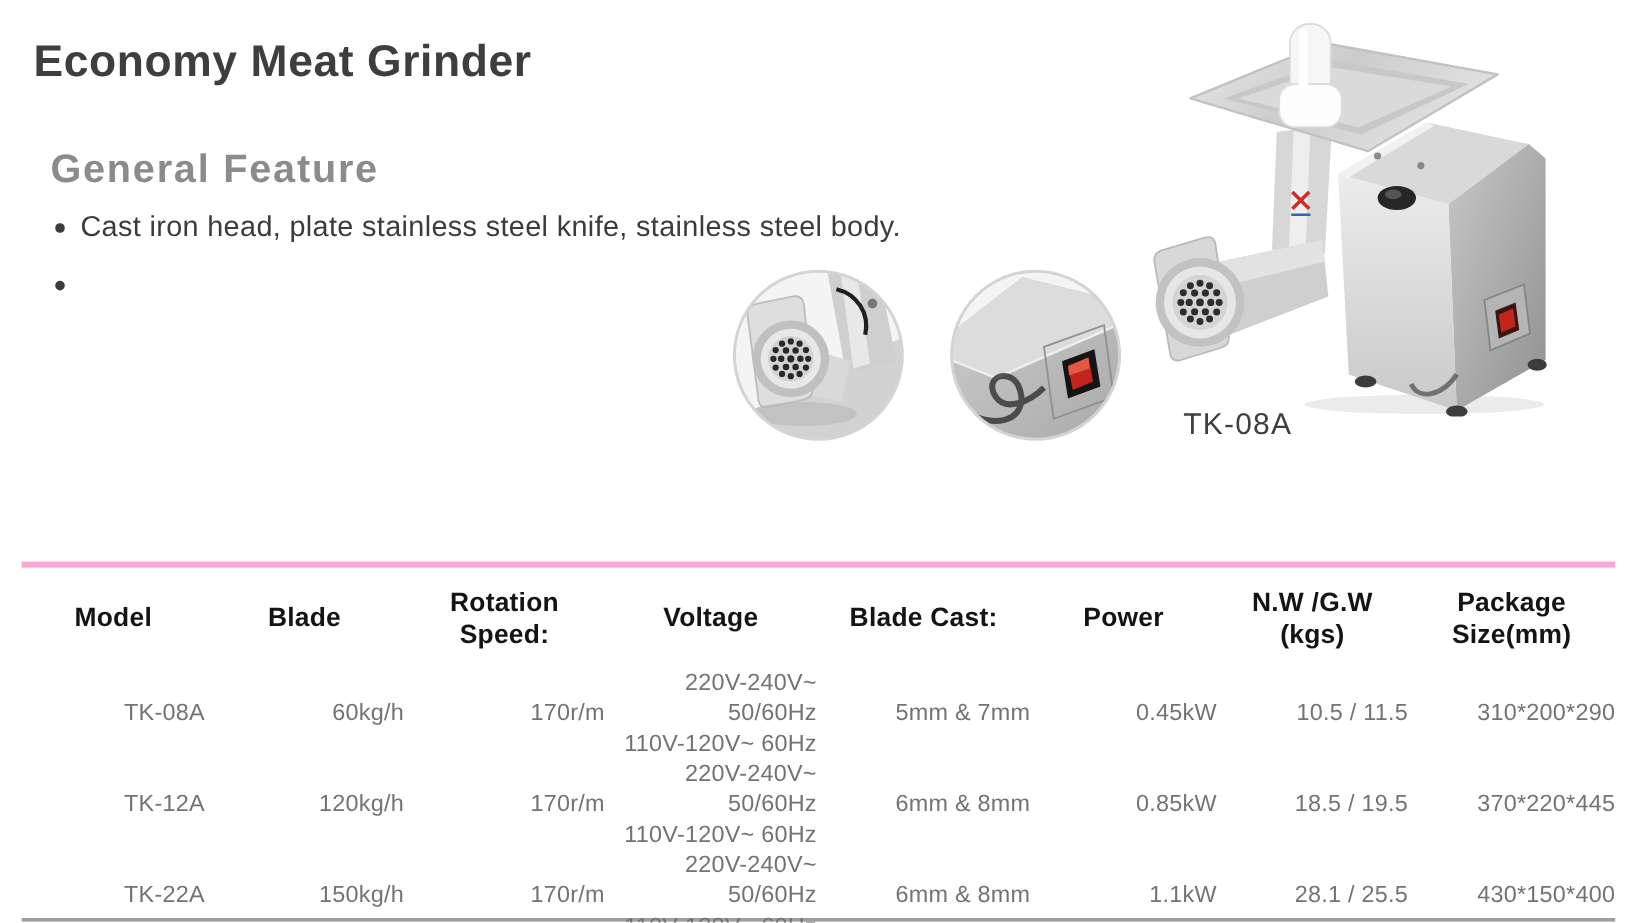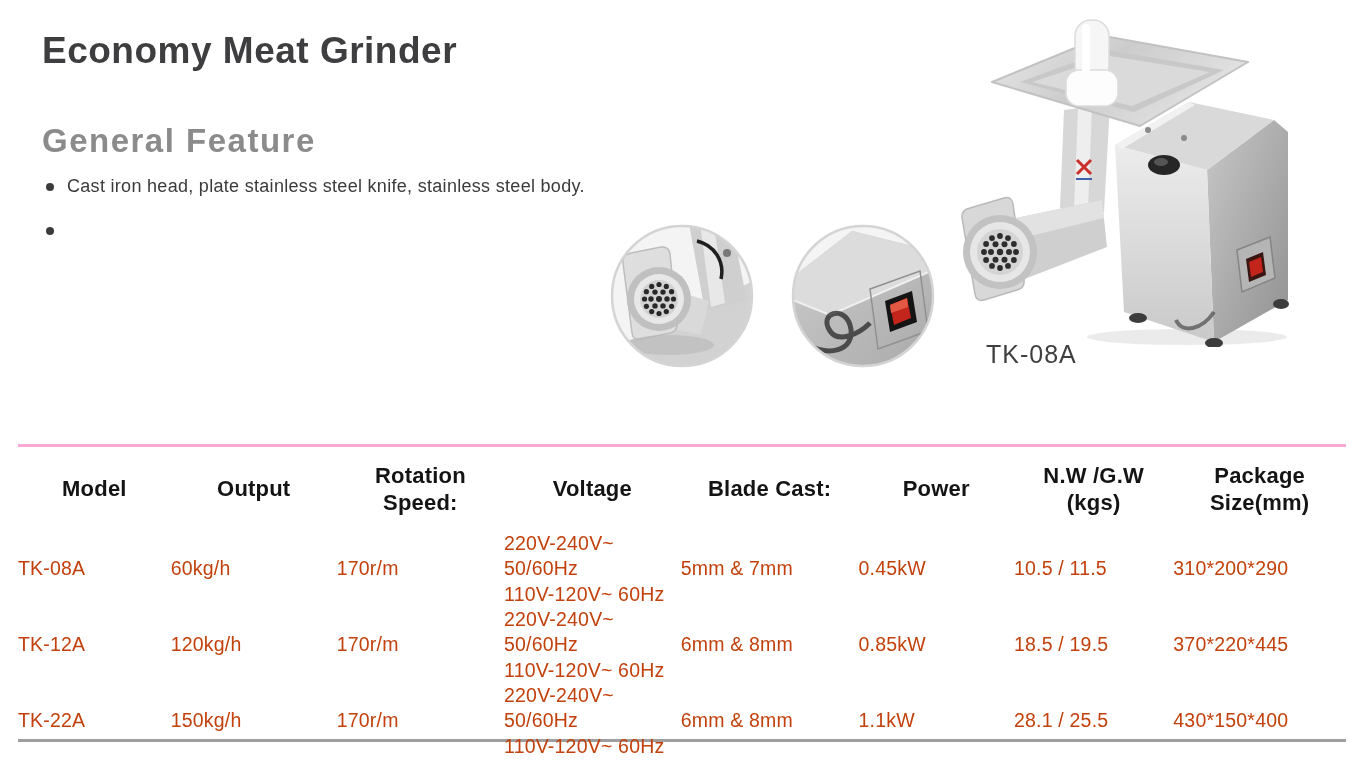--- a/index.html
+++ b/index.html
@@ -1,48 +1,48 @@
 <!DOCTYPE html>
 <html><head>
 <meta charset="utf-8">
 <style>
   html,body { margin:0; padding:0; background:#ffffff; }
   .page {
     position:relative; width:1362px; height:769px; background:#ffffff;
     font-family:"Liberation Sans", sans-serif; overflow:hidden;
   }
   .title {
-    position:absolute; left:42px; top:30px;
+    position:absolute; left:28px; top:30px;
     font-size:37px; font-weight:bold; color:#3e3e40; letter-spacing:.5px;
   }
   .subtitle {
     position:absolute; left:42px; top:122px;
     font-size:33px; font-weight:700; color:#8b8b8b; letter-spacing:1.5px;
   }
   .features { position:absolute; left:46px; top:176px; list-style:none; margin:0; padding:0; }
-  .features li { display:flex; align-items:center; margin-bottom:30px; font-size:18px; color:#3b3b3b; letter-spacing:.3px; }
+  .features li { display:flex; align-items:center; margin-bottom:30px; font-size:24px; color:#3b3b3b; letter-spacing:.3px; }
   .dot { width:8px; height:8px; border-radius:50%; background:#3b3b3b; margin-right:13px; flex:none; }
 
   .product-main { position:absolute; left:952px; top:12px; }
   .product-label { position:absolute; left:986px; top:340px; font-size:25px; color:#3f3f3f; letter-spacing:1px; }
   .detail-1 { position:absolute; left:609px; top:223px; }
   .detail-2 { position:absolute; left:790px; top:223px; }
 
   .table-wrap {
-    position:absolute; left:18px; top:444px; width:1328px; height:292px;
-    border-top:3px solid #f9a8d4; border-bottom:3px solid #9e9e9e;
+    position:absolute; left:18px; top:468px; width:1328px; height:292px;
+    border-top:5px solid #f9a8d4; border-bottom:3px solid #9e9e9e;
   }
   table { width:100%; height:100%; border-collapse:collapse; table-layout:fixed; }
   th {
     font-size:22px; font-weight:bold; color:#141414; text-align:center;
     vertical-align:middle; white-space:pre-line; line-height:1.25;
     height:84px; padding:0; letter-spacing:.2px;
   }
   td {
-    font-size:19.5px; color:#c2410c; text-align:left; vertical-align:middle;
+    font-size:19.5px; color:#737373; text-align:right; vertical-align:middle;
     white-space:pre-line; line-height:1.3; height:69px; padding:0; letter-spacing:.2px;
   }
 </style>
 </head>
 <body>
 
 <div class="page">
 
   <div class="title">Economy Meat Grinder</div>
   <div class="subtitle">General Feature</div>
@@ -212,21 +212,21 @@
           <col style="width:12.6%">
           <col style="width:13.3%">
         <col style="width:13.4%">
           <col style="width:11.7%">
           <col style="width:12%">
           <col style="width:13%">
       </colgroup>
       <thead>
         <tr>
           <th>Model</th>
-          <th>Output</th>
+          <th>Blade</th>
           <th>Rotation
 Speed:</th>
           <th>Voltage</th>
           <th>Blade Cast:</th>
           <th>Power</th>
           <th>N.W /G.W
 (kgs)</th>
           <th>Package
 Size(mm)</th>
         </tr>

